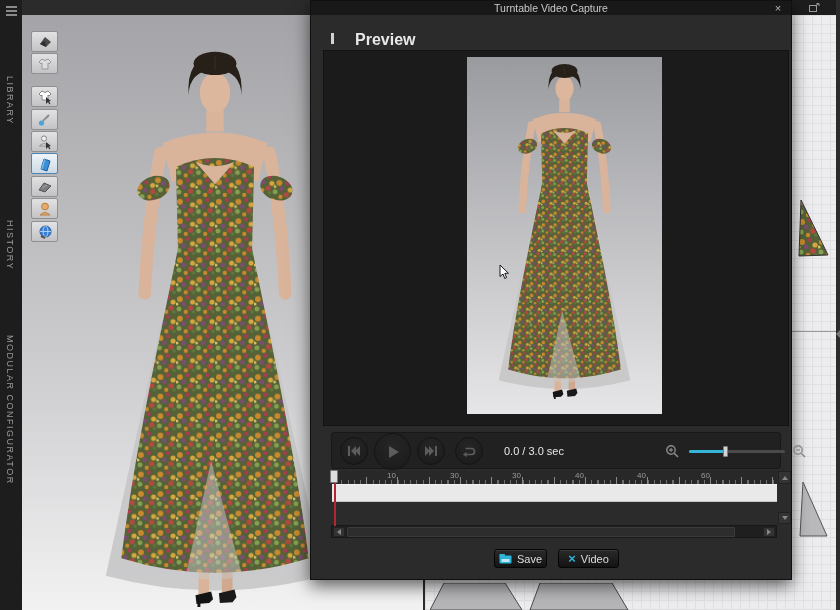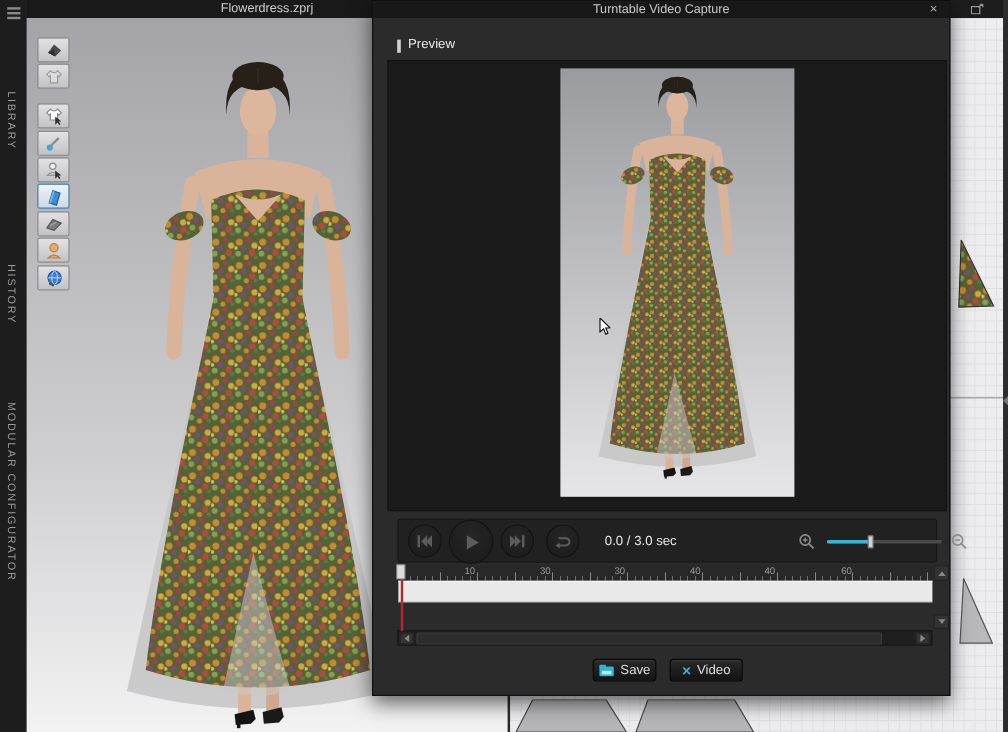--- a/index.html
+++ b/index.html
@@ -39,21 +39,21 @@
     border-bottom:4px solid transparent;border-right:4px solid #777;z-index:5;}
 
   
   .dialog{left:310px;top:0;width:482px;height:580px;background:#2b2b2b;
     border:1px solid #101010;box-shadow:0 6px 16px rgba(0,0,0,.6);z-index:10;}
   .dlg-titlebar{left:0;top:0;width:100%;height:14px;background:#181818;color:#c9c9c9;
     font-size:10.5px;text-align:center;line-height:14px;}
   .dlg-close{right:6px;top:0;width:14px;height:14px;color:#b5b5b5;font-size:11px;
     line-height:14px;text-align:center;cursor:pointer;}
   .section-bar{left:20px;top:32px;width:3px;height:11px;background:#d2d2d2;}
-  .section-label{left:29px;top:30px;color:#e8e8e8;font-size:11px;font-weight:normal;}
+  .section-label{left:44px;top:30px;color:#e8e8e8;font-size:16px;font-weight:bold;}
   .preview-panel{left:12px;top:49px;width:466px;height:376px;background:#1b1b1b;
     border:1px solid #131313;}
   .preview-img{left:143px;top:6px;width:195px;height:357px;overflow:hidden;
     background:linear-gradient(#9a9b9f,#c7c7ca 58%,#e6e6e8);}
 
   
   .controls{left:20px;top:431px;width:450px;height:37px;background:#212121;
     border:1px solid #181818;border-radius:3px;}
   .cbtn{border-radius:50%;background:radial-gradient(circle at 50% 35%,#262626,#1a1a1a);
     border:1px solid #141414;display:flex;align-items:center;justify-content:center;
@@ -157,23 +157,20 @@
       <svg class="abs" style="left:5px;top:568px" width="210" height="27" viewBox="0 0 210 27">
         <polygon points="14,0 75,0 92,27 0,27" fill="#b6b6b9" stroke="#4a4a4a"></polygon>
         <polygon points="110,0 182,0 198,27 100,27" fill="#b6b6b9" stroke="#4a4a4a"></polygon>
       </svg>
     </div>
   </div>
   <div class="abs right-strip"></div>
   <div class="abs collapse-arrow"></div>
 
   <div class="abs main-window">
-    <div class="abs win-titlebar">
-      <span>Flowerdress.zprj</span>
-    </div>
     <div class="abs viewport3d">
       <svg class="abs" style="left:76px;top:27px" width="234" height="565" viewBox="0 0 240 580" preserveAspectRatio="none">
         <use href="#avatar-figure"></use>
       </svg>
 
       <div class="abs tool-btn" style="top:16px">
         <svg width="16" height="16">
             <polygon points="3,10 8,3 14,8 9,13" fill="#4a4a4a"></polygon>
             <polygon points="3,10 8,7 9,13" fill="#2e2e2e"></polygon>
           </svg>

